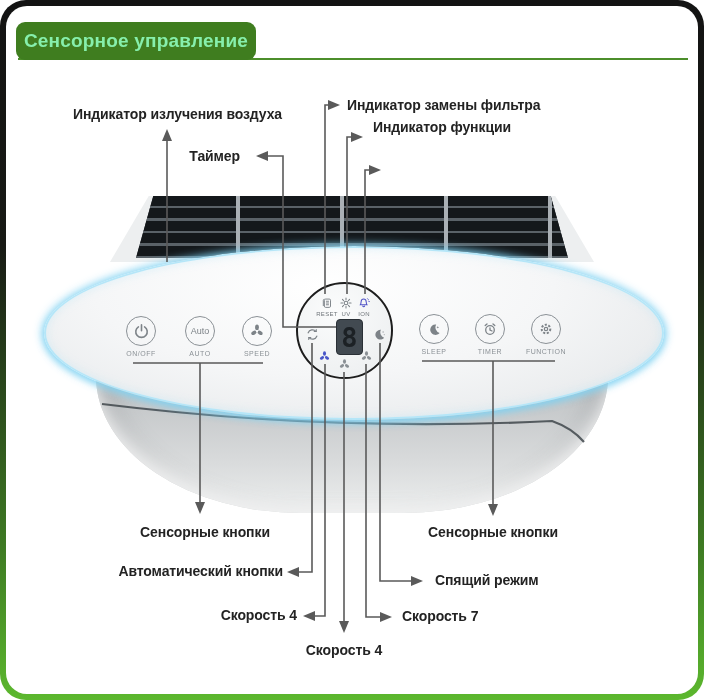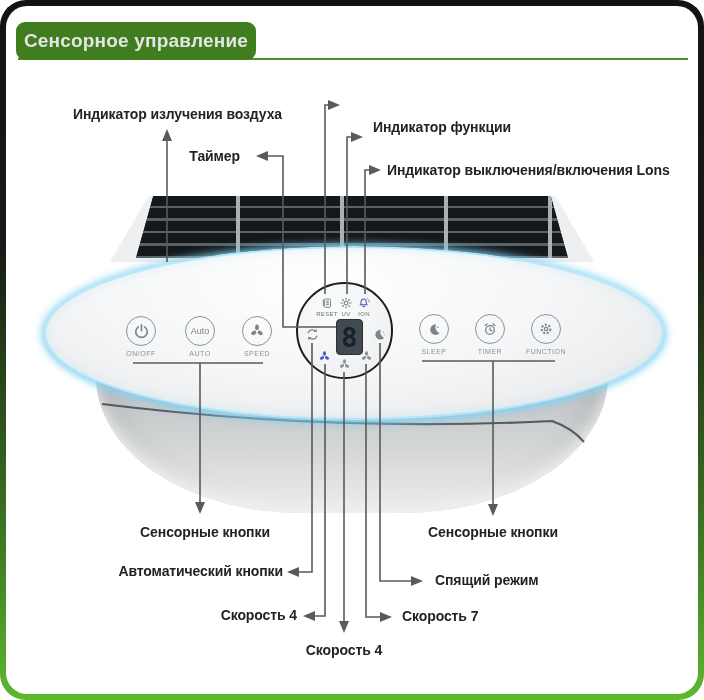--- a/index.html
+++ b/index.html
@@ -4,21 +4,21 @@
 <style>
   html,body{margin:0;padding:0;background:#fff;}
   #canvas{position:relative;width:704px;height:700px;font-family:"Liberation Sans",sans-serif;overflow:hidden;}
   
   .frame{position:absolute;inset:0;border-radius:26px;
     background:linear-gradient(180deg,#131313 0%,#181a15 35%,#3e7a23 78%,#5cb82e 100%);}
   .frame-inner{position:absolute;inset:6px;border-radius:21px;background:#ffffff;}
   
   .header-bar{position:absolute;left:16px;top:22px;width:240px;height:38px;background:#3f7d1f;
     border-radius:9px;display:flex;align-items:center;justify-content:center;}
-  .header-bar span{color:#e5e5e5;font-weight:bold;font-size:19px;letter-spacing:.2px;}
+  .header-bar span{color:#86efac;font-weight:bold;font-size:19px;letter-spacing:.2px;}
   .header-line{position:absolute;left:18px;top:58px;width:670px;height:2px;background:#4c8e2b;}
   
   .grille{position:absolute;left:110px;top:196px;width:484px;height:66px;
     clip-path:polygon(8% 0,92% 0,100% 100%,0 100%);background:#edeff0;z-index:1;}
   .grille-inner{position:absolute;left:26px;right:26px;top:0;bottom:4px;
     clip-path:polygon(4% 0,96% 0,100% 100%,0 100%);
     background-color:#262b30;
     background-image:repeating-linear-gradient(90deg,transparent 0 100px,#aab0b5 100px 104px),
                      repeating-linear-gradient(180deg,#14181b 0 10px,#5a6268 10px 12.5px);}
   .bowl{position:absolute;left:96px;top:335px;width:512px;height:178px;z-index:2;
@@ -228,22 +228,22 @@
       <polygon points="287,572 299,567 299,577"></polygon>
       <polygon points="303,616 315,611 315,621"></polygon>
       <polygon points="344,633 339,621 349,621"></polygon>
       <polygon points="392,617 380,612 380,622"></polygon>
       <polygon points="423,581 411,576 411,586"></polygon>
     </g>
   </svg>
 
   <div class="callout" style="left:73px;top:106px;width:205px;text-align:center;">Индикатор излучения воздуха</div>
   <div class="callout" style="left:136px;top:148px;width:104px;text-align:right;">Таймер</div>
+  <div class="callout" style="left:347px;top:97px;">Индикатор замены фильтра</div>
   <div class="callout" style="left:373px;top:119px;">Индикатор функции</div>
-  <div class="callout" style="left:387px;top:162px;">Индикатор выключения/включения Lons</div>
   <div class="callout" style="left:105px;top:524px;width:200px;text-align:center;">Сенсорные кнопки</div>
   <div class="callout" style="left:393px;top:524px;width:200px;text-align:center;">Сенсорные кнопки</div>
   <div class="callout" style="left:78px;top:563px;width:205px;text-align:right;">Автоматический кнопки</div>
   <div class="callout" style="left:177px;top:607px;width:120px;text-align:right;">Скорость 4</div>
   <div class="callout" style="left:282px;top:642px;width:124px;text-align:center;">Скорость 4</div>
   <div class="callout" style="left:402px;top:608px;">Скорость 7</div>
   <div class="callout" style="left:435px;top:572px;">Спящий режим</div>
 </div>
 
 </body></html>

